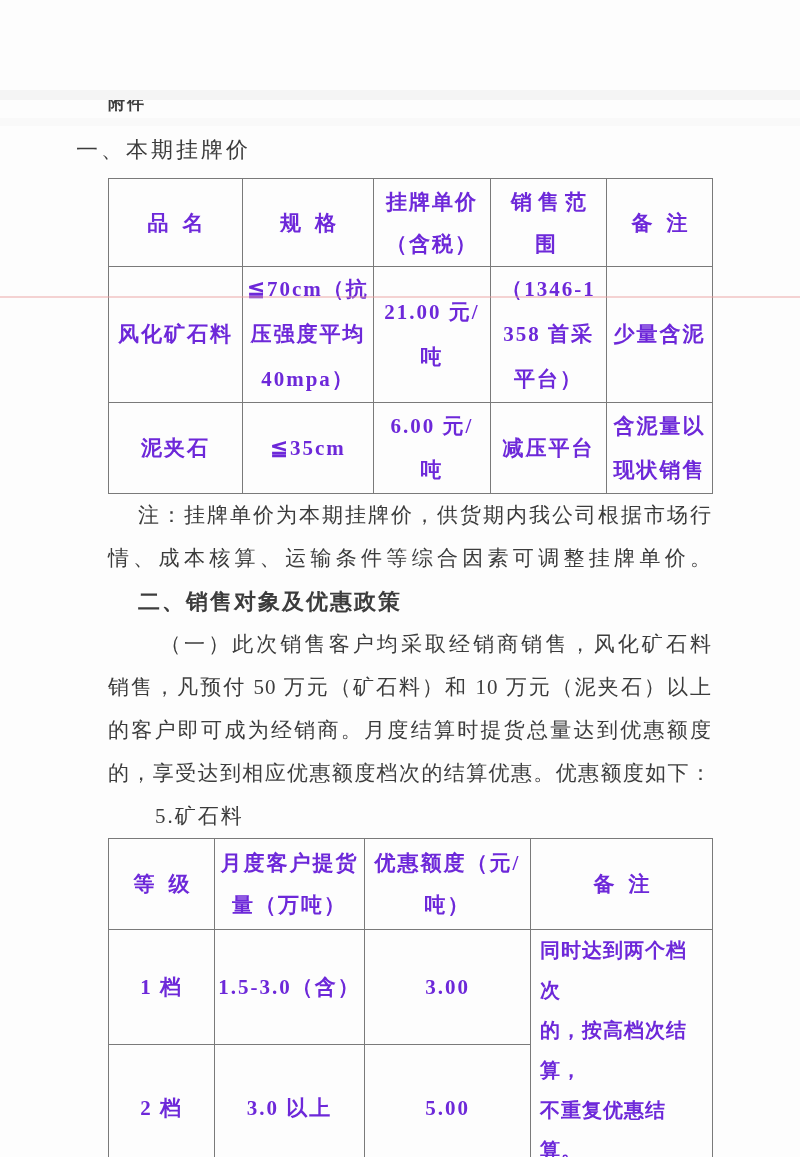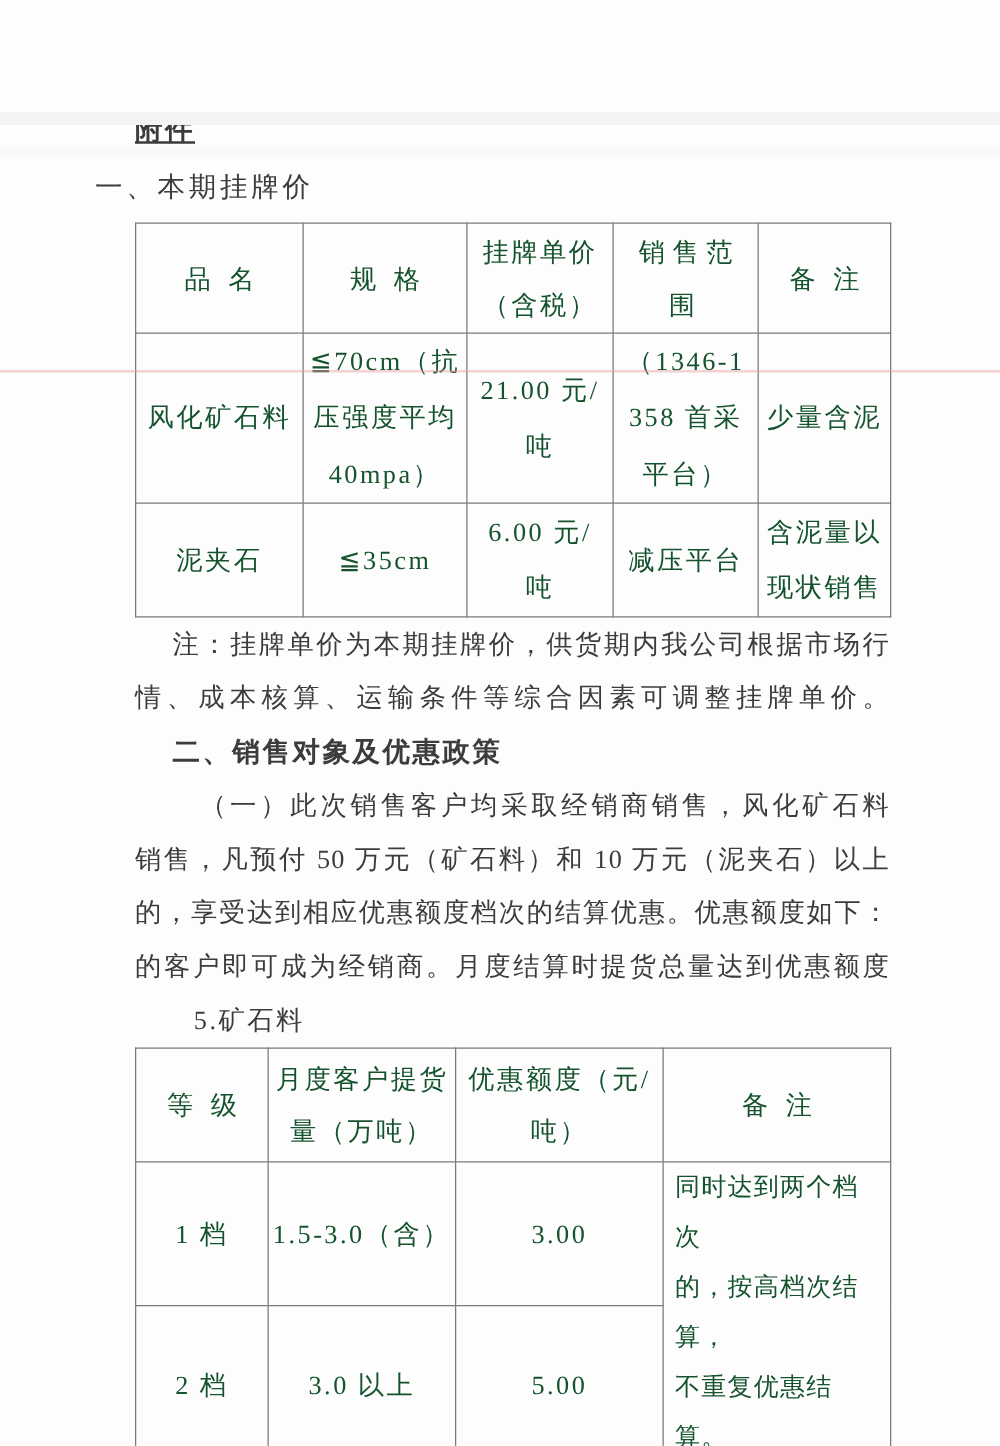--- a/index.html
+++ b/index.html
@@ -13,35 +13,35 @@
   .page { position: relative; width: 800px; height: 1157px; }
   
   .band-top { position: absolute; left: 0; top: 0; width: 800px; height: 10px;
     background: #f4f4f4; }
   .band-mid { position: absolute; left: 0; top: 28px; width: 800px; height: 8px;
     background: #f9f9f9; }
   .pink-line { position: absolute; left: 0; top: 206px; width: 800px; height: 2px;
     background: rgba(233, 158, 158, 0.45); z-index: 6; }
 
   .fujian {
-    margin: 90px 0 16px 108px; font-size: 22px; line-height: 28px;
-    font-weight: bold; letter-spacing: 2px; text-decoration: underline;
+    margin: 90px 0 16px 108px; font-size: 17px; line-height: 28px;
+    font-weight: bold; letter-spacing: 2px;
   }
   .sec1 {
     margin: 18px 0 0 76px; font-size: 22px; line-height: 28px;
     font-weight: normal; letter-spacing: 3px;
   }
   .sec2 {
     margin: 0 0 0 138px; font-size: 22px; line-height: 43px;
     font-weight: bold; letter-spacing: 2px;
   }
   table {
     border-collapse: collapse; table-layout: fixed;
     margin-left: 108px; width: 604px;
-    font-size: 21px; color: #14532d;
+    font-size: 21px; color: #6d28d9; font-weight: bold;
   }
   .t1 { margin-top: 14px; }
   .t2 { margin-top: 0; }
   td {
     border: 1px solid #7a7a7a;
     text-align: center; vertical-align: middle;
     white-space: pre-line;
     letter-spacing: 2px;
     padding: 0 2px;
     overflow: hidden;
@@ -121,22 +121,22 @@
     </tbody>
   </table>
 
   <div class="line jline note-first">注：挂牌单价为本期挂牌价，供货期内我公司根据市场行</div>
   <div class="line jline">情、成本核算、运输条件等综合因素可调整挂牌单价。</div>
 
   <div class="sec2">二、销售对象及优惠政策</div>
 
   <div class="line jline para-first">（一）此次销售客户均采取经销商销售，风化矿石料</div>
   <div class="line jline">销售，凡预付 50 万元（矿石料）和 10 万元（泥夹石）以上</div>
+  <div class="line jline">的客户即可成为经销商。月度结算时提货总量达到优惠额度</div>
   <div class="line jline">的，享受达到相应优惠额度档次的结算优惠。优惠额度如下：</div>
-  <div class="line jline">的客户即可成为经销商。月度结算时提货总量达到优惠额度</div>
 
   <div class="line sub1">5.矿石料</div>
 
   <table class="t2">
     <colgroup>
       <col style="width:106px">
         <col style="width:150px">
         <col style="width:166px">
       <col style="width:182px">
     </colgroup>

